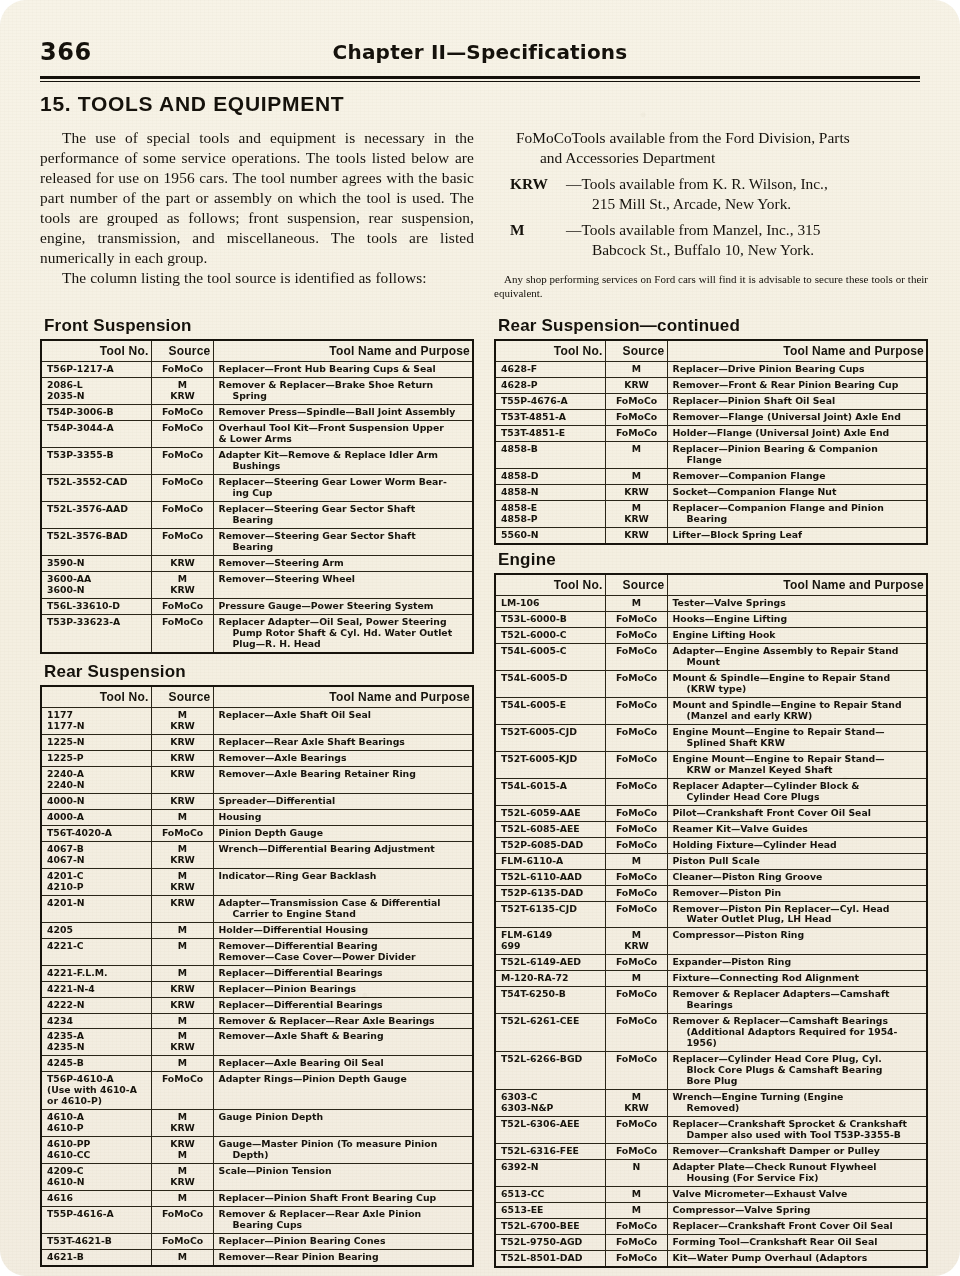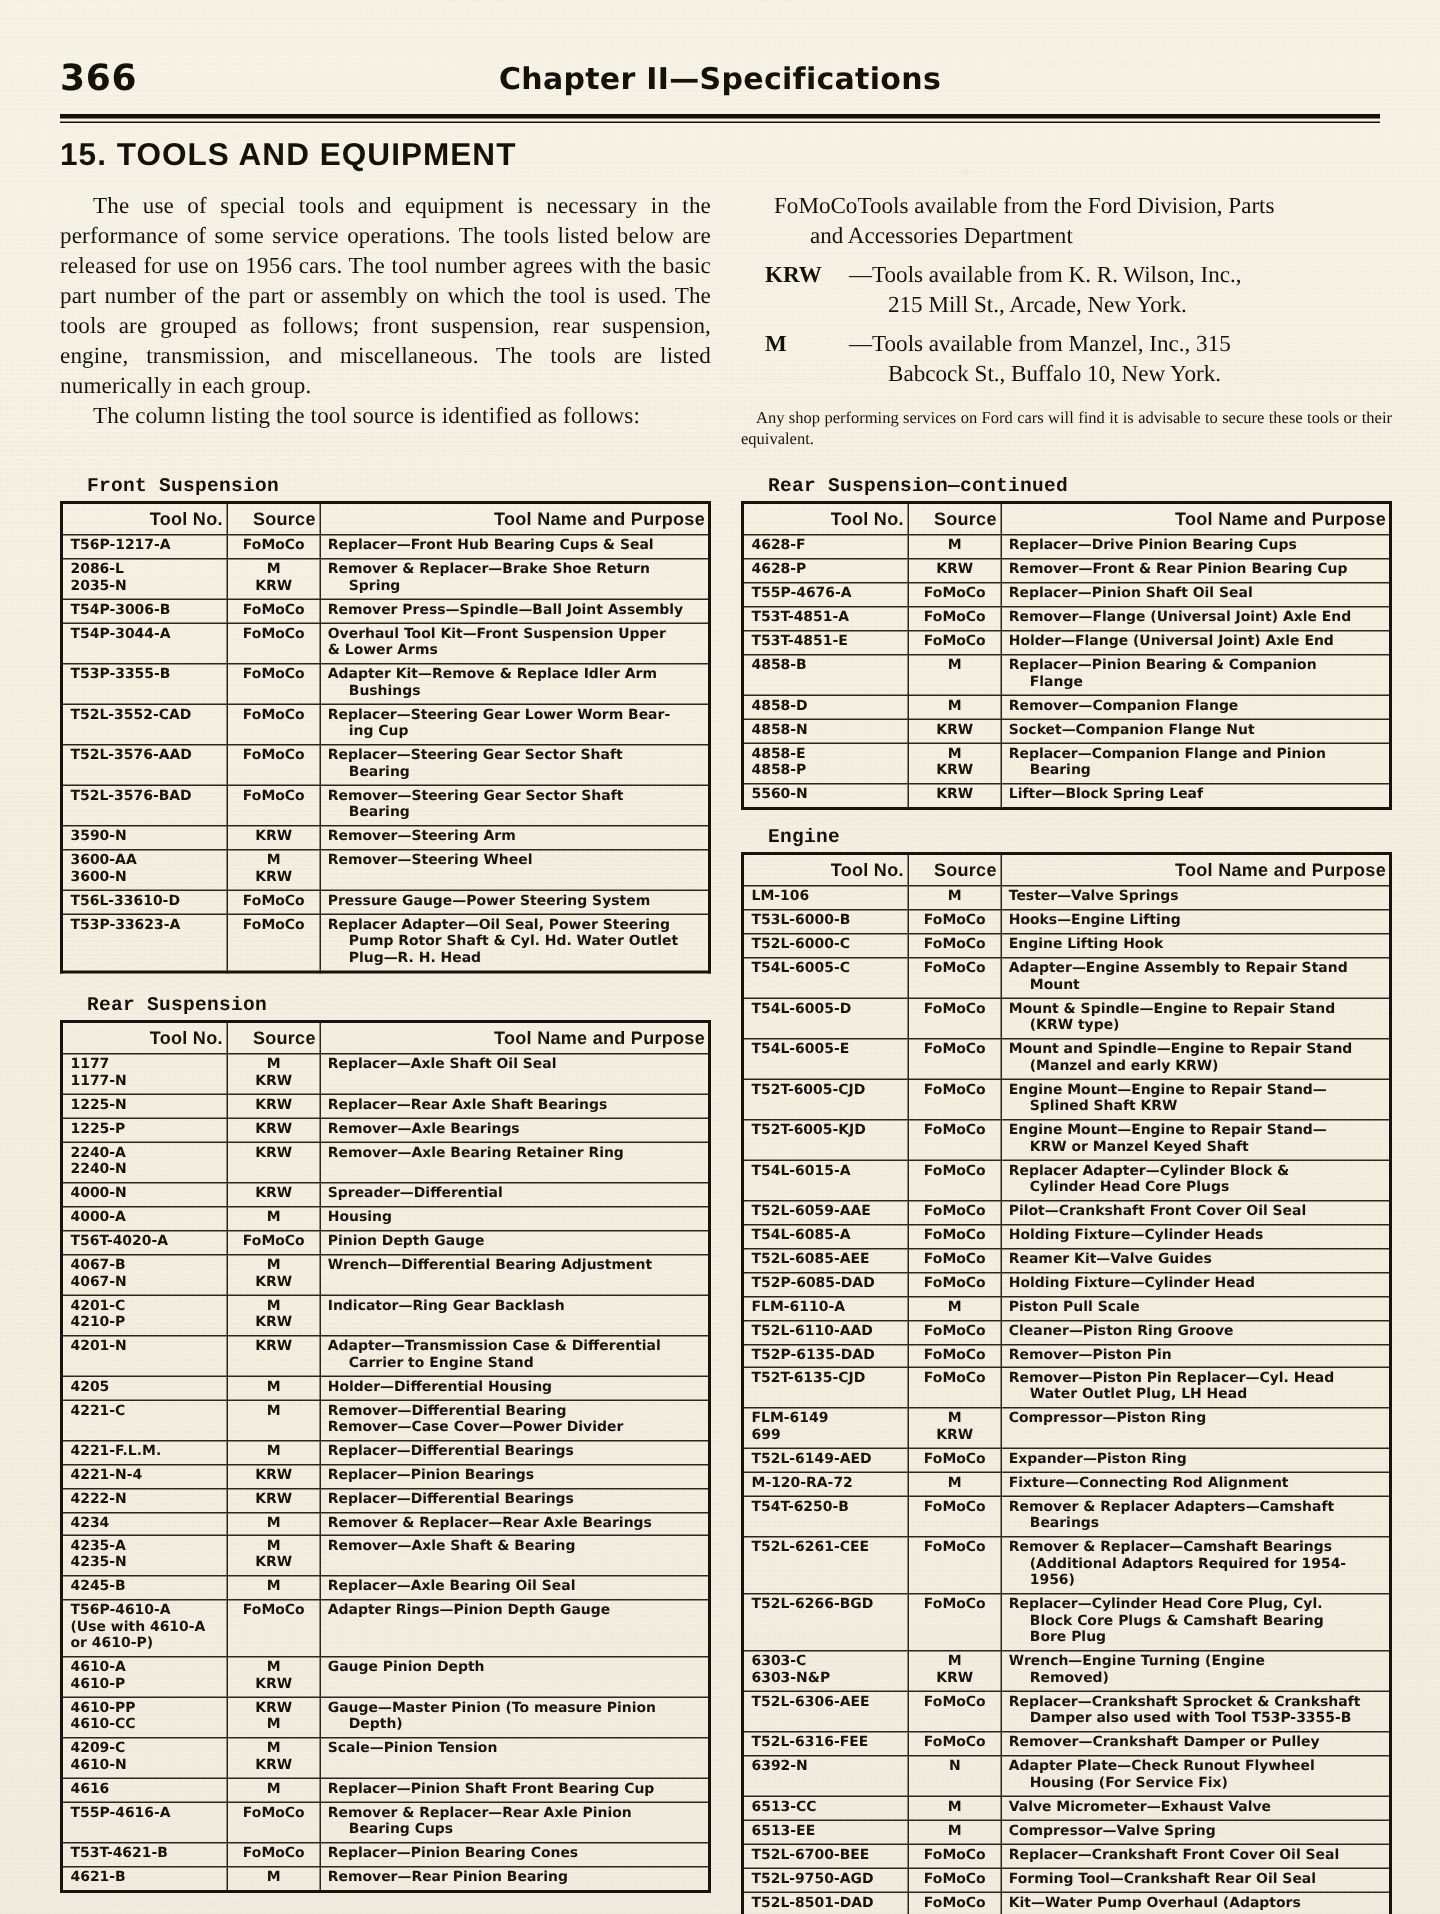--- a/index.html
+++ b/index.html
@@ -17,20 +17,21 @@
     background: #f6f2e5;
     background-image:
       radial-gradient(circle at 12% 22%, rgba(120,104,64,0.045) 0 2px, transparent 3px),
       radial-gradient(circle at 67% 9%,  rgba(120,104,64,0.04) 0 2px, transparent 3px),
       radial-gradient(circle at 38% 78%, rgba(120,104,64,0.04) 0 2px, transparent 3px),
       radial-gradient(circle at 88% 61%, rgba(120,104,64,0.035) 0 2px, transparent 3px),
       linear-gradient(175deg, #f7f3e7 0%, #f4efe1 45%, #f2ece0 100%);
     box-sizing: border-box;
     overflow: hidden;
     color: #15120c;
+    border-radius: 26px;
   }
   .grain {
     position: absolute;
     inset: 0;
     pointer-events: none;
     opacity: .33;
     background-image:
       repeating-linear-gradient(0deg, rgba(110,96,60,.055) 0 1px, transparent 1px 3px),
       repeating-linear-gradient(90deg, rgba(110,96,60,.045) 0 1px, transparent 1px 4px);
     mix-blend-mode: multiply;
@@ -119,24 +120,24 @@
   .closing {
     margin-top: 12px;
     font-size: 11px;
     line-height: 1.30;
     text-align: justify;
     text-indent: 10px;
   }
 
   
   .tbl-title {
-    font-family: Liberation Mono, monospace;
+    font-family: Liberation Sans, sans-serif;
     font-weight: 700;
-    font-size: 13px;
-    margin: 0 0 3px 18px;
+    font-size: 17px;
+    margin: 0 0 3px 4px;
     letter-spacing: .2px;
   }
   table.tools {
     border-collapse: collapse;
     width: 432px;
     table-layout: fixed;
     border: 2px solid #17140d;
     background: transparent;
   }
   table.tools th, table.tools td {
@@ -594,25 +595,20 @@
             <td class="tool">T54L-6015-A</td>
             <td class="src">FoMoCo</td>
             <td class="purp"><span>Replacer Adapter—Cylinder Block &amp;</span><span class="ind">Cylinder Head Core Plugs</span></td>
           </tr>
           <tr>
             <td class="tool">T52L-6059-AAE</td>
             <td class="src">FoMoCo</td>
             <td class="purp"><span>Pilot—Crankshaft Front Cover Oil Seal</span></td>
           </tr>
           <tr>
-            <td class="tool">T54L-6085-A</td>
-            <td class="src">FoMoCo</td>
-            <td class="purp"><span>Holding Fixture—Cylinder Heads</span></td>
-          </tr>
-          <tr>
             <td class="tool">T52L-6085-AEE</td>
             <td class="src">FoMoCo</td>
             <td class="purp"><span>Reamer Kit—Valve Guides</span></td>
           </tr>
           <tr>
             <td class="tool">T52P-6085-DAD</td>
             <td class="src">FoMoCo</td>
             <td class="purp"><span>Holding Fixture—Cylinder Head</span></td>
           </tr>
           <tr>

